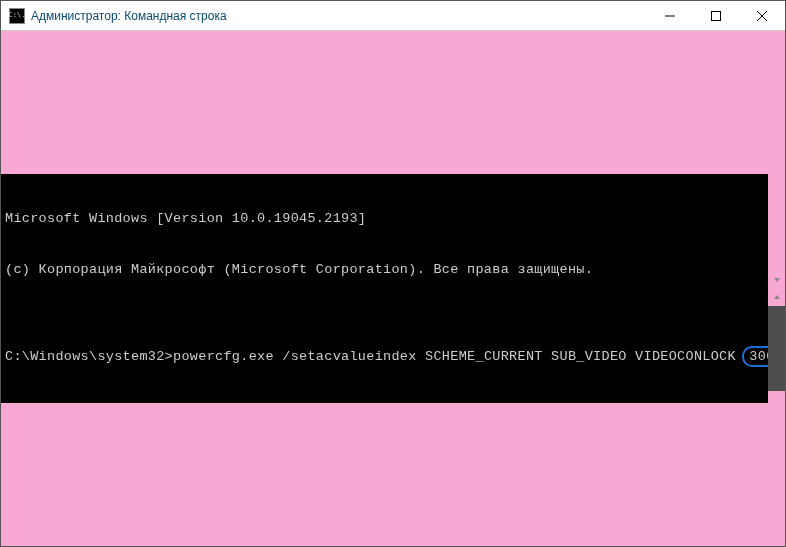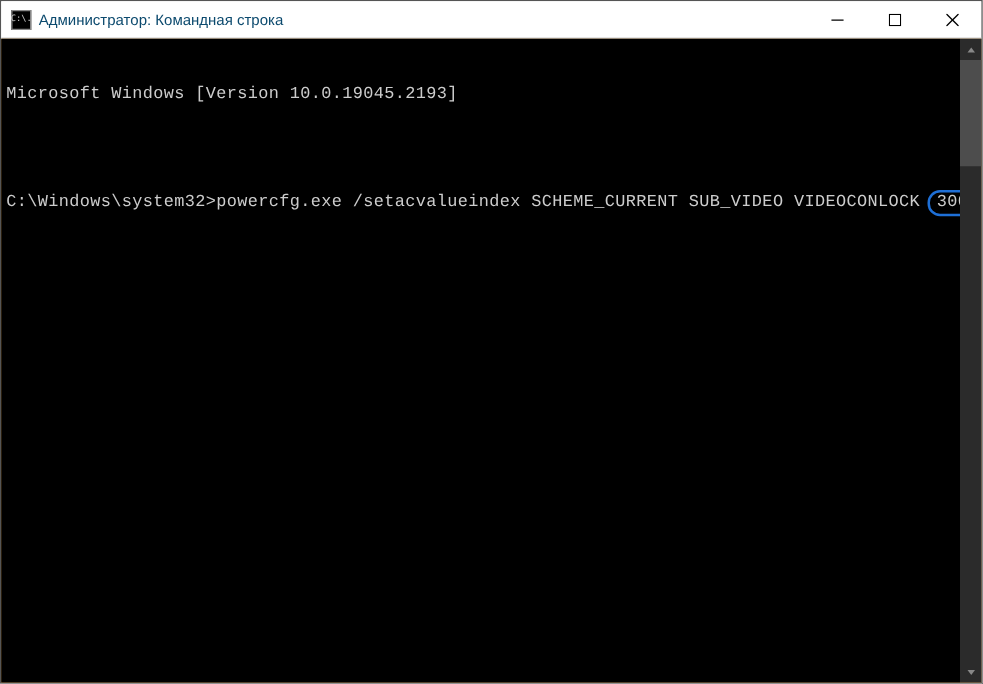--- a/index.html
+++ b/index.html
@@ -64,22 +64,23 @@
       justify-content: center;
       cursor: pointer;
     }
     .titlebar-btn svg {
       width: 10px;
       height: 10px;
     }
     .console-wrap {
       flex: 1;
       display: flex;
-      background: #a16207;
+      background: #f9a8d4;
       position: relative;
+      align-items: center;
     }
     .console {
       flex: 1;
       background: #000;
       color: #ccc;
       font-family: Consolas, "Courier New", monospace;
       font-size: 13.5px;
       line-height: 17px;
       padding: 2px 4px;
       white-space: pre;
@@ -158,20 +159,21 @@
         <svg viewBox="0 0 10 10">
             <line x1="0" y1="0" x2="10" y2="10" stroke="#000" stroke-width="1"></line>
             <line x1="10" y1="0" x2="0" y2="10" stroke="#000" stroke-width="1"></line>
           </svg>
       </div>
     </div>
   </div>
   <div class="console-wrap">
     <div class="console">
       <div class="console-line">Microsoft Windows [Version 10.0.19045.2193]</div>
+      <div class="console-line">(c) Корпорация Майкрософт (Microsoft Corporation). Все права защищены.</div>
       <div class="console-line"></div>
       <div class="console-line"><span>C:\Windows\system32&gt;</span><span>powercfg.exe /setacvalueindex SCHEME_CURRENT SUB_VIDEO VIDEOCONLOCK</span> <span class="highlight">300</span></div>
     </div>
     <div class="scrollbar">
       <div class="scrollbar-up">
         <svg viewBox="0 0 8 8">
             <path d="M4 2 L7 6 L1 6 Z" fill="#888"></path>
           </svg>
       </div>
       <div class="scrollbar-thumb"></div>

